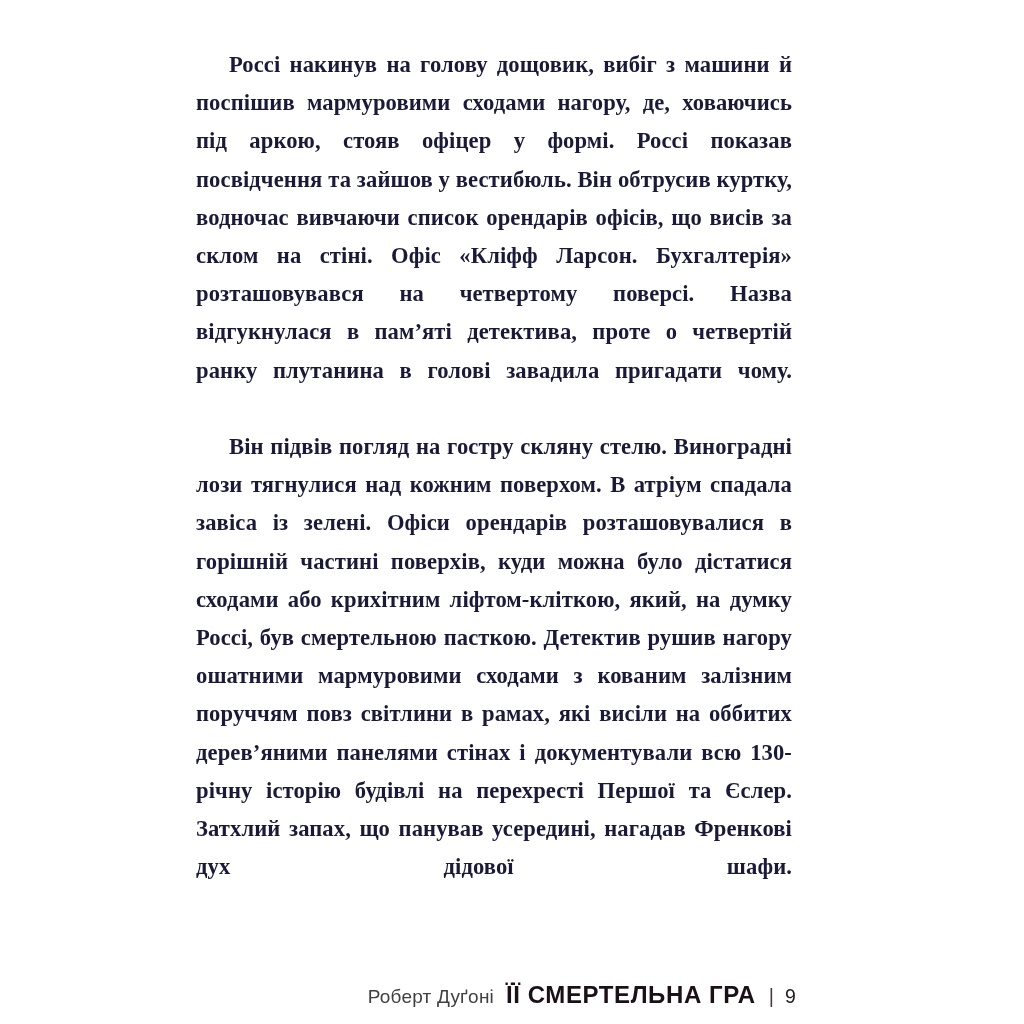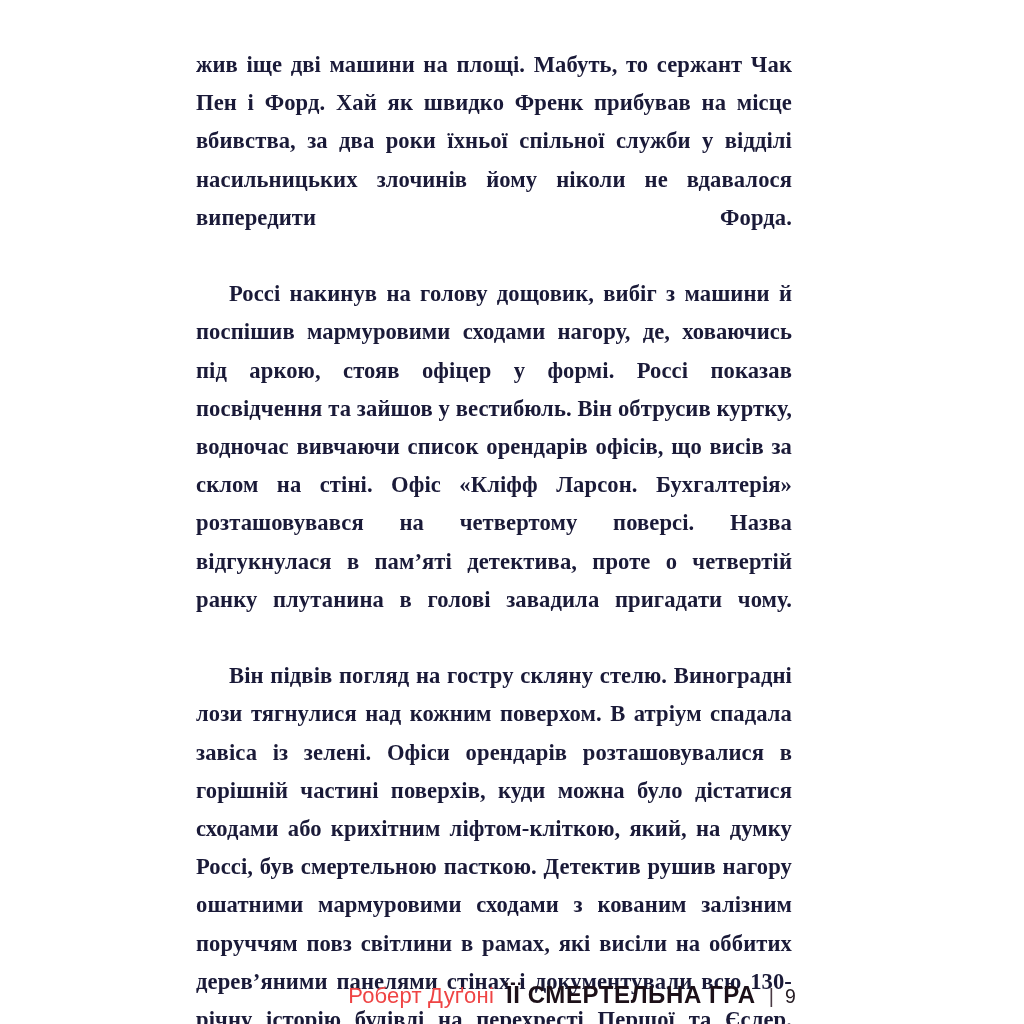--- a/index.html
+++ b/index.html
@@ -74,23 +74,23 @@
   }
 
   #footer .foot-inner {
     display: flex;
     align-items: baseline;
     gap: 0;
     white-space: nowrap;
   }
 
   #footer .author {
-    font-size: 22px;
+    font-size: 19px;
     font-weight: 400;
-    color: #ef4444;
+    color: #404040;
     letter-spacing: 0.2px;
     text-align: right;
   }
 
   #footer .booktitle {
     font-size: 24px;
     font-weight: 700;
     color: #1c1018;
     letter-spacing: 0.6px;
     margin-left: 12px;
@@ -111,21 +111,20 @@
     color: #241a22;
     letter-spacing: 0.2px;
   }
 </style>
 </head>
 <body>
 
 <div id="page">
 
   <div id="text-block">
-    <p class="no-indent">жив іще дві машини на площі. Мабуть, то сержант Чак Пен і Форд. Хай як швидко Френк прибував на місце вбивства, за два роки їхньої спільної служби у відділі насильницьких злочинів йому ніколи не вдавалося випередити Форда.</p>
     <p>Россі накинув на голову дощовик, вибіг з машини й поспішив мармуровими сходами нагору, де, ховаючись під аркою, стояв офіцер у формі. Россі показав посвідчення та зайшов у вестибюль. Він обтрусив куртку, водночас вивчаючи список орендарів офісів, що висів за склом на стіні. Офіс «Кліфф Ларсон. Бухгалтерія» розташовувався на четвертому поверсі. Назва відгукнулася в пам’яті детектива, проте о четвертій ранку плутанина в голові завадила пригадати чому.</p>
     <p>Він підвів погляд на гостру скляну стелю. Виноградні лози тягнулися над кожним поверхом. В атріум спадала завіса із зелені. Офіси орендарів розташовувалися в горішній частині поверхів, куди можна було дістатися сходами або крихітним ліфтом-кліткою, який, на думку Россі, був смертельною пасткою. Детектив рушив нагору ошатними мармуровими сходами з кованим залізним поруччям повз світлини в рамах, які висіли на оббитих дерев’яними панелями стінах і документували всю 130-річну історію будівлі на перехресті Першої та Єслер. Затхлий запах, що панував усередині, нагадав Френкові дух дідової шафи.</p>
 
   </div>
 
   <div id="footer">
     <div class="foot-inner">
       <span class="author">Роберт Дуґоні</span>
       <span class="booktitle">ЇЇ СМЕРТЕЛЬНА ГРА</span>
       <span class="sep">|</span>

